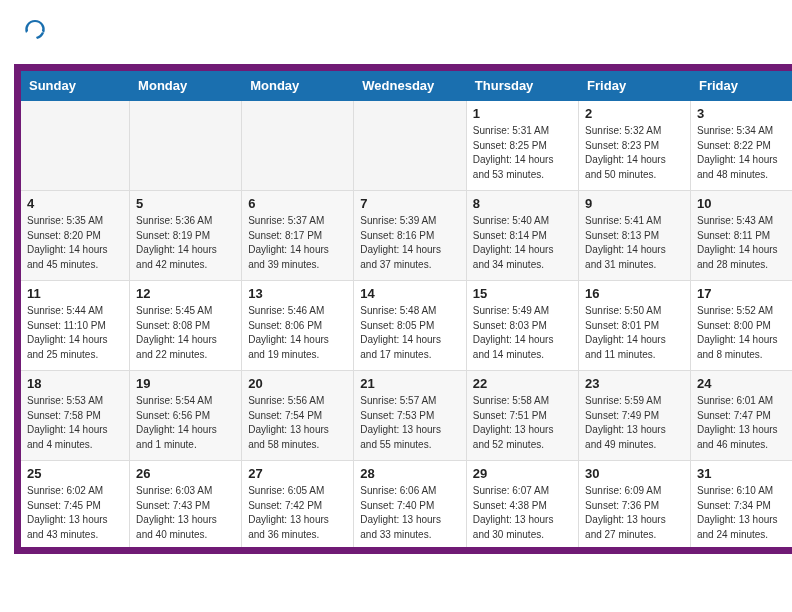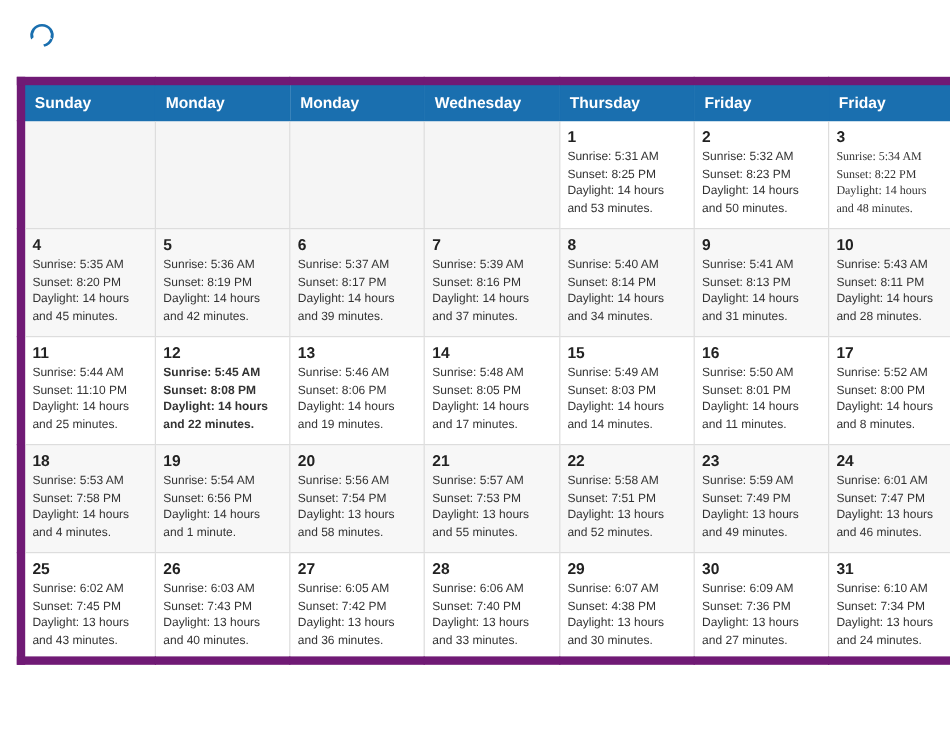--- a/index.html
+++ b/index.html
@@ -135,21 +135,21 @@
         </td>
         <td>
           <span class="day-num">2</span>
           <div class="day-info" style="white-space: pre-line;">Sunrise: 5:32 AM
 Sunset: 8:23 PM
 Daylight: 14 hours
 and 50 minutes.</div>
         </td>
         <td>
           <span class="day-num">3</span>
-          <div class="day-info" style="white-space: pre-line; font-family: Liberation Serif, serif;">Sunrise: 5:34 AM
+          <div class="day-info" style="white-space: pre-line;">Sunrise: 5:34 AM
 Sunset: 8:22 PM
 Daylight: 14 hours
 and 48 minutes.</div>
         </td>
       </tr>
       <tr class="row-even">
         <td style="background: rgb(247, 247, 247);">
           <span class="day-num">4</span>
           <div class="day-info" style="white-space: pre-line;">Sunrise: 5:35 AM
 Sunset: 8:20 PM
@@ -202,21 +202,21 @@
       <tr>
         <td>
           <span class="day-num">11</span>
           <div class="day-info" style="white-space: pre-line;">Sunrise: 5:44 AM
 Sunset: 11:10 PM
 Daylight: 14 hours
 and 25 minutes.</div>
         </td>
         <td>
           <span class="day-num">12</span>
-          <div class="day-info" style="white-space: pre-line; font-weight: bold;">Sunrise: 5:45 AM
+          <div class="day-info" style="white-space: pre-line;">Sunrise: 5:45 AM
 Sunset: 8:08 PM
 Daylight: 14 hours
 and 22 minutes.</div>
         </td>
         <td>
           <span class="day-num">13</span>
           <div class="day-info" style="white-space: pre-line;">Sunrise: 5:46 AM
 Sunset: 8:06 PM
 Daylight: 14 hours
 and 19 minutes.</div>

